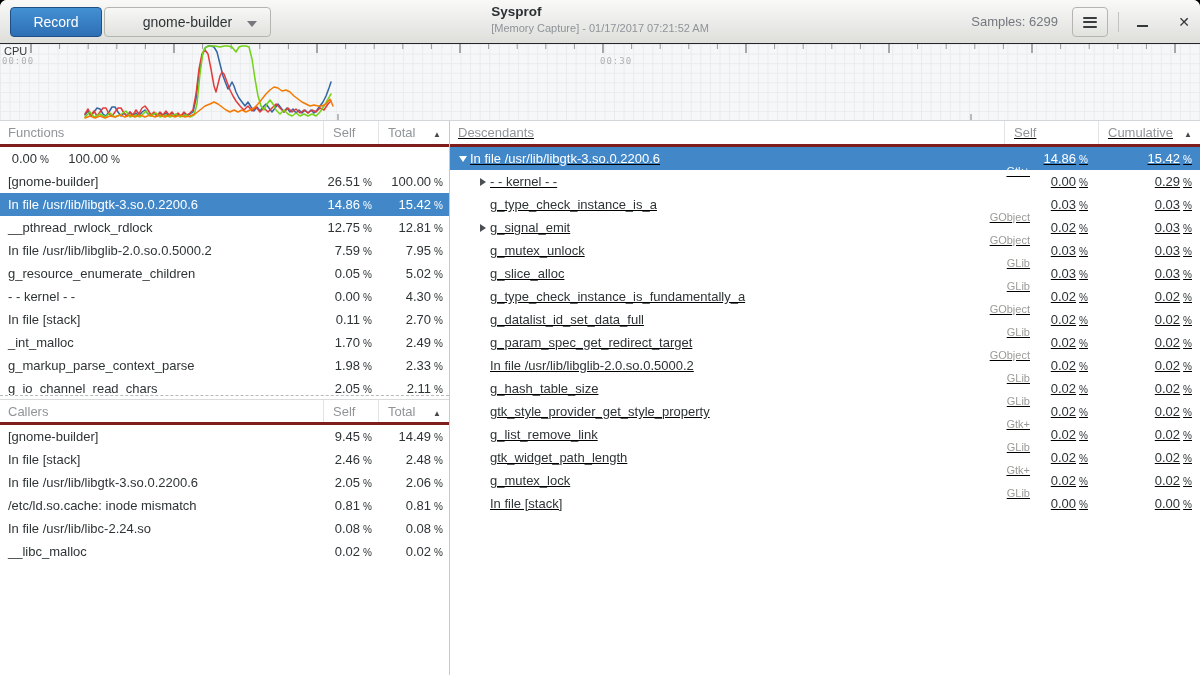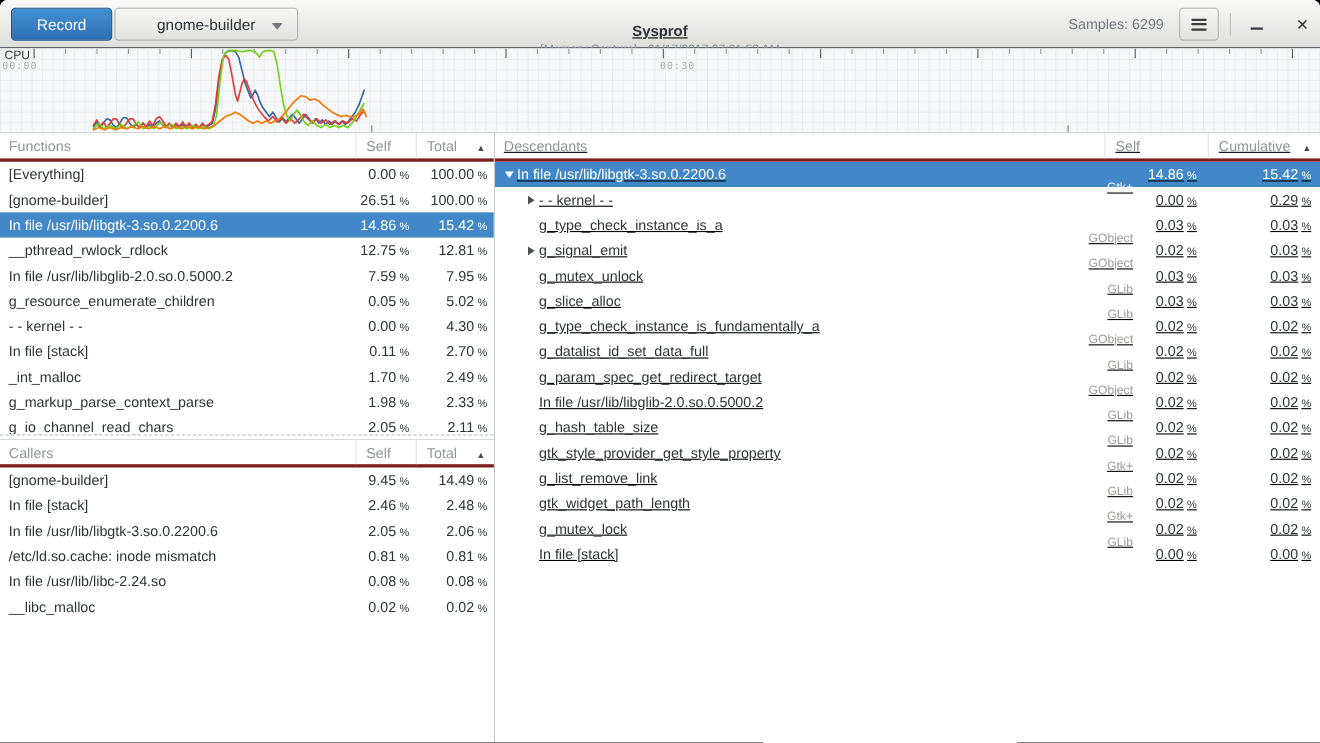--- a/index.html
+++ b/index.html
@@ -15,22 +15,22 @@
   .btn{height:30px;border-radius:4px;border:1px solid #b4b4b0;
     background:linear-gradient(#f7f7f6,#e1e1de);cursor:pointer;
     font-family:"Liberation Sans",sans-serif;}
   .record{margin-left:10px;width:92px;color:#fff;font-size:14px;
     background:linear-gradient(#4390d3,#2e6fb4);border:1px solid #1f5085;}
   .target{margin-left:2px;width:167px;display:flex;align-items:center;
     justify-content:center;position:relative;font-size:14px;color:#2e3436;}
   .chevron{position:absolute;right:13px;top:13px;width:0;height:0;
     border-left:5px solid transparent;border-right:5px solid transparent;
     border-top:6px solid #77787a;}
-  .titlebox{position:absolute;left:50%;top:21px;transform:translateX(-50%);
-    text-align:center;white-space:nowrap;text-decoration:underline;}
+  .titlebox{position:absolute;left:50%;top:4px;transform:translateX(-50%);
+    white-space:nowrap;}
   .title{font-size:13.5px;font-weight:bold;color:#2c3033;}
   .subtitle{font-size:11px;color:#8f9499;margin-top:3px;}
   .samples{position:absolute;right:142px;top:14px;font-size:13px;color:#73787d;}
   .menu{position:absolute;right:92px;top:7px;width:36px;display:flex;
     align-items:center;justify-content:center;}
   .burger{display:inline-block;width:14px;}
   .burger i{display:block;height:2px;background:#383c3e;margin:2.5px 0;border-radius:1px;}
   .wsep{position:absolute;right:81px;top:12px;width:1px;height:20px;background:#c3c3c0;}
   .winbtn{position:absolute;top:8px;width:28px;height:28px;border:none;background:transparent;
     cursor:pointer;display:flex;align-items:center;justify-content:center;}
@@ -196,21 +196,20 @@
           <div class="hcol hself">
             <span>Self</span>
           </div>
           <div class="hcol htotal">
             <span>Total</span>
             <span class="sort">▲</span>
           </div>
         </div>
         <div class="rows" id="functions-rows">
             <div class="trow">
-              <span class="fname">[Everything]</span>
               <span class="num n1"><span>0.00</span><span class="unit">%</span></span>
               <span class="num n2"><span>100.00</span><span class="unit">%</span></span>
             </div>
             <div class="trow">
               <span class="fname">[gnome-builder]</span>
               <span class="num n1"><span>26.51</span><span class="unit">%</span></span>
               <span class="num n2"><span>100.00</span><span class="unit">%</span></span>
             </div>
             <div class="trow sel">
               <span class="fname">In file /usr/lib/libgtk-3.so.0.2200.6</span>

